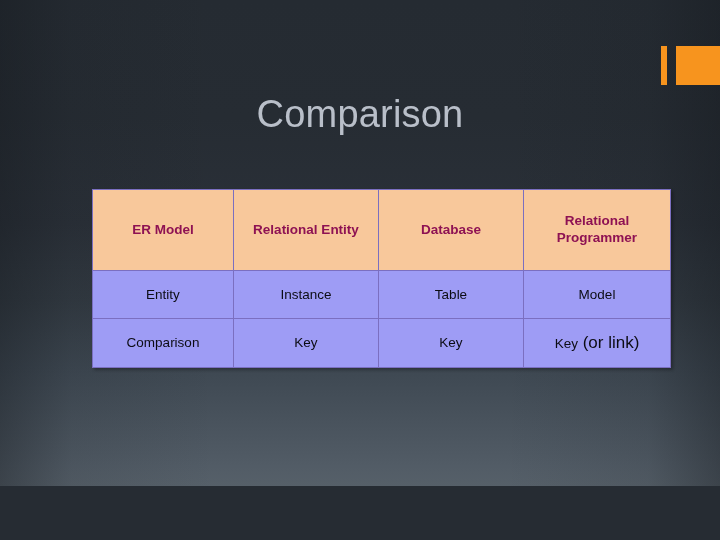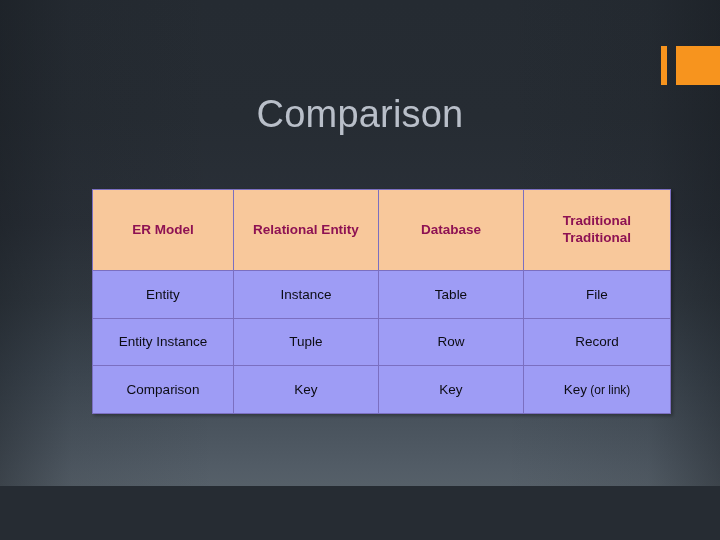--- a/index.html
+++ b/index.html
@@ -125,21 +125,21 @@
     background: #9e9cf5;
     color: #0c0c14;
     font-size: 13.5px;
     font-weight: normal;
     height: 47.5px;
     padding: 14px 5px;
     border-color: #7b6fc0;
   }
 
   
-  .sub { font-size: 12px; }
+  .sub { font-size: 17px; }
 
   
   col.c1 { width: 141px; }
   col.c2 { width: 145px; }
   col.c3 { width: 145px; }
   col.c4 { width: 147px; }
 </style>
 </head>
 <body>
 
@@ -158,39 +158,33 @@
           <col class="c2">
           <col class="c3">
           <col class="c4">
       </colgroup>
 
       <thead>
         <tr>
           <th>ER Model</th>
           <th>Relational Entity</th>
           <th>Database</th>
-          <th>Traditional Traditional</th>
+          <th>Relational Programmer</th>
         </tr>
       </thead>
 
       <tbody>
 
         <tr>
           <td>Entity</td>
           <td>Instance</td>
           <td>Table</td>
-          <td>File</td>
+          <td>Model</td>
         </tr>
 
-        <tr>
-          <td>Entity Instance</td>
-          <td>Tuple</td>
-          <td>Row</td>
-          <td>Record</td>
-        </tr>
 
 
         <tr>
           <td>Comparison</td>
           <td>Key</td>
           <td>Key</td>
           <td><span>Key</span><span class="sub"> </span><span class="sub">(or link)</span></td>
         </tr>
 
       </tbody>

